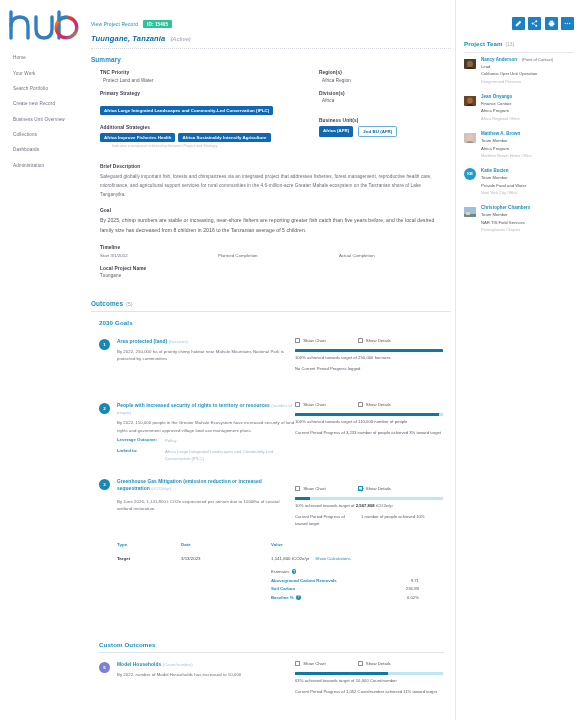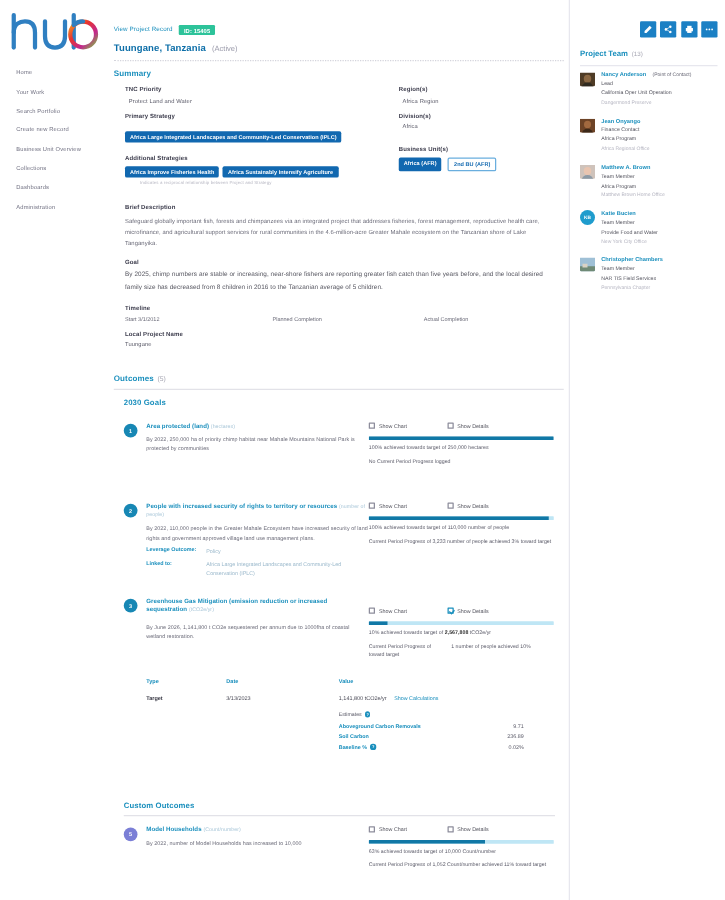--- a/index.html
+++ b/index.html
@@ -24,21 +24,21 @@
 
   
   .main { position:absolute; left:85px; top:0; width:370px; height:720px; background:#fff; }
 
   .crumb-row { position:absolute; left:6px; top:20px; display:flex; align-items:center; gap:5px; }
   .crumb-link { font-size:5px; color:#1a8fbd; letter-spacing:.1px; cursor:pointer; }
   .id-badge {
     background:#2dc39a; color:#fff; font-size:4.6px; font-weight:bold;
     padding:1.6px 4px; border-radius:1px; letter-spacing:.1px;
   }
-  .proj-title-row { position:absolute; left:6px; top:34px; display:flex; align-items:baseline; gap:5px; }
+  .proj-title-row { position:absolute; left:6px; top:34px; display:flex; align-items:baseline; gap:5px;font-style:italic; }
   .proj-title { font-size:7.6px; font-weight:bold; color:#0c6ea8; letter-spacing:.1px; }
   .proj-status { font-size:6px; color:#9b9bab; }
 
   .hr-dot { position:absolute; left:6px; top:48px; width:360px; border-top:0.7px dotted #d4d4dc; }
 
   .sec-title { font-size:6.4px; font-weight:bold; color:#1a8fbd; letter-spacing:.1px; }
 
   .summary { position:absolute; left:6px; top:56px; width:360px; }
   .fld-label { font-size:4.8px; font-weight:bold; color:#3d3d4d; margin-bottom:2.5px; letter-spacing:.1px; }
   .fld-val   { font-size:4.6px; color:#5a5a68; letter-spacing:.1px; }

